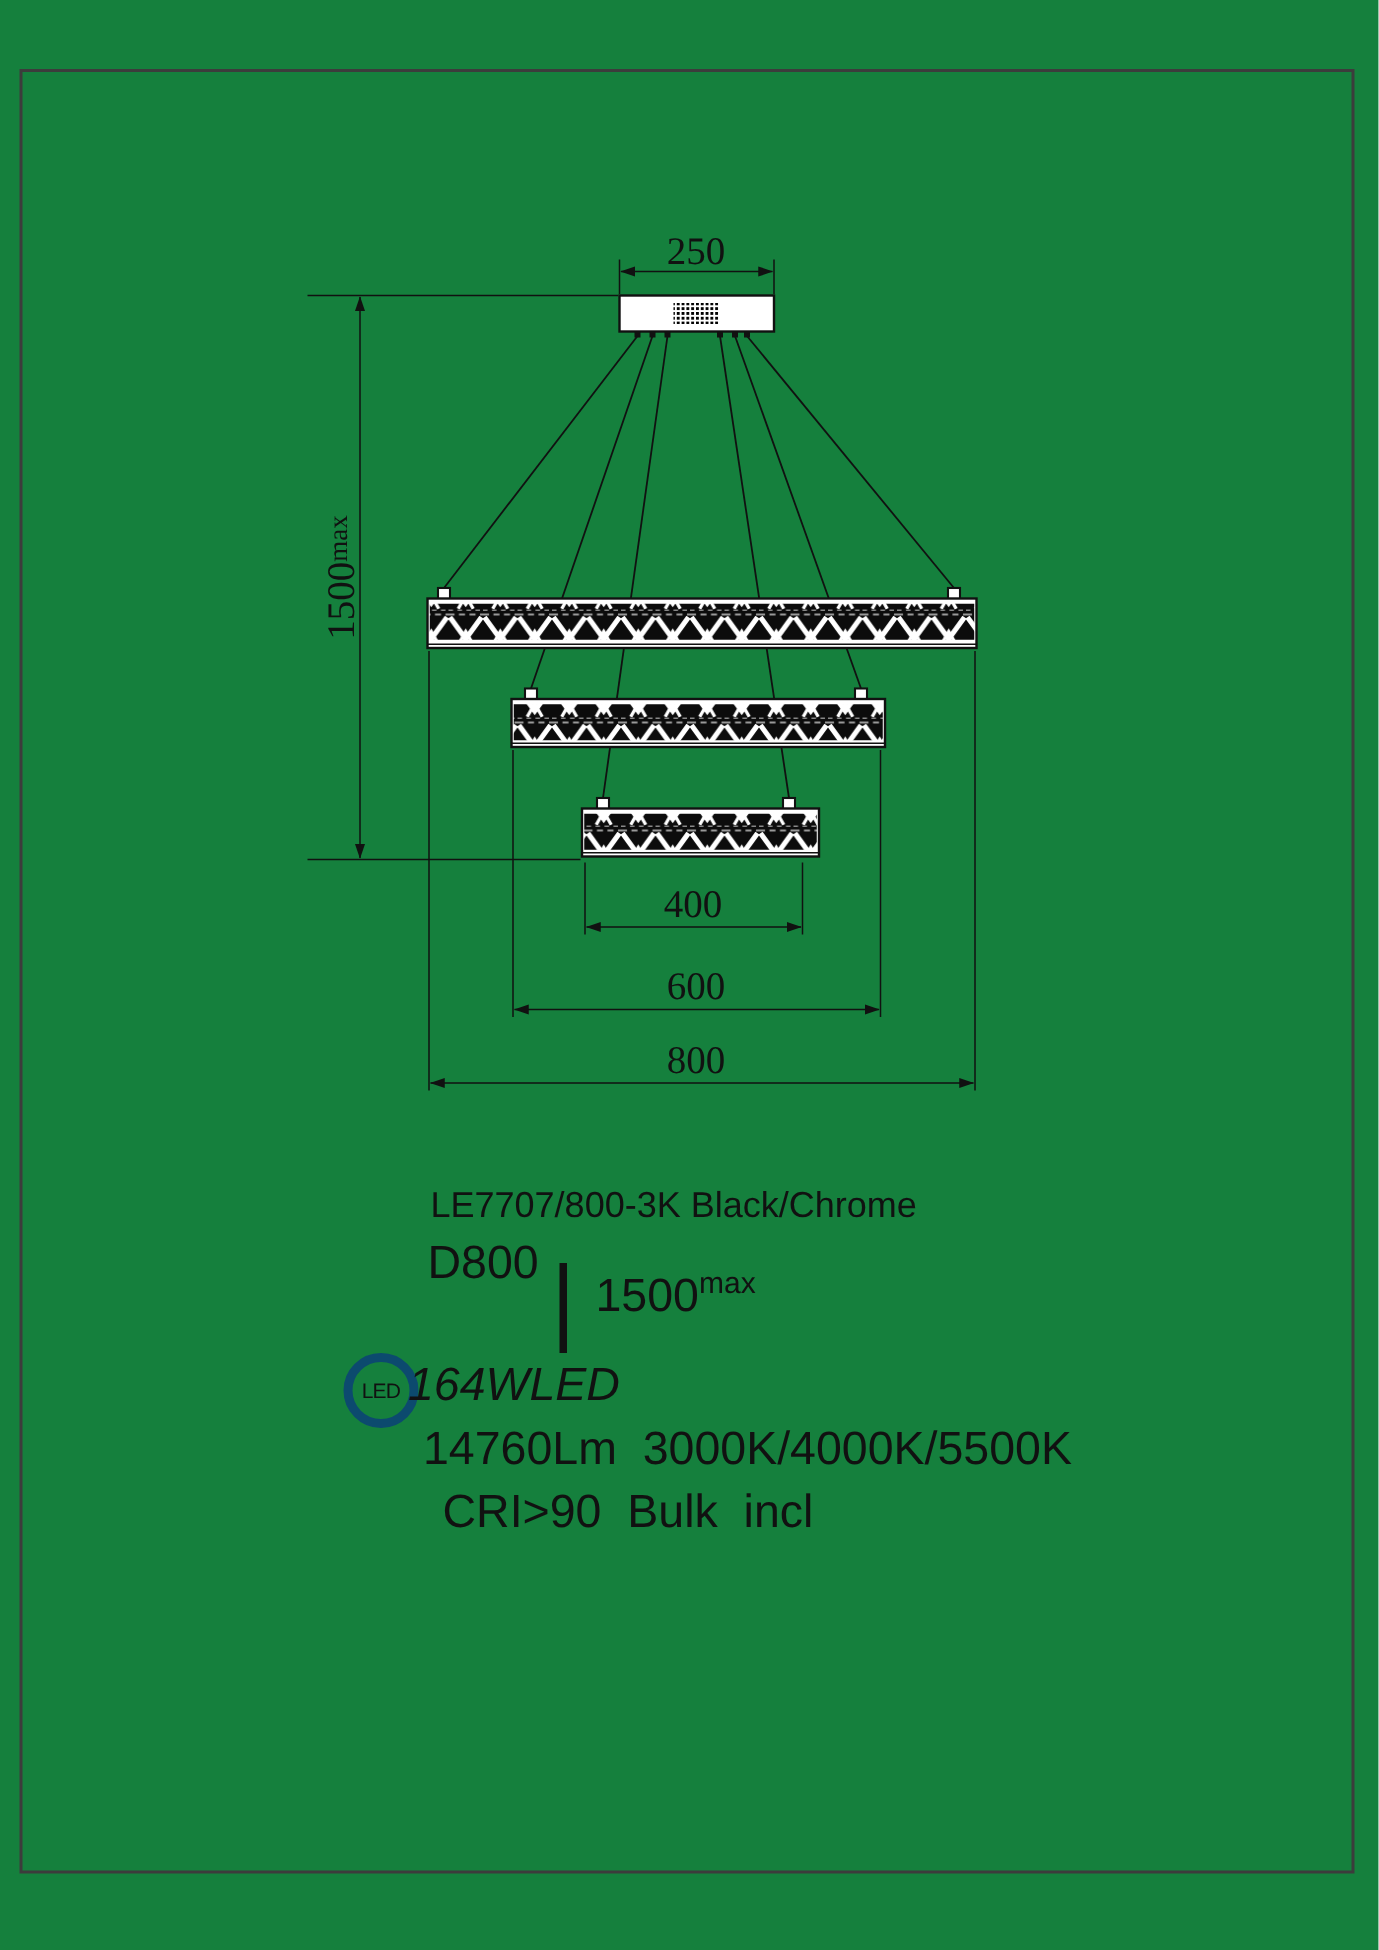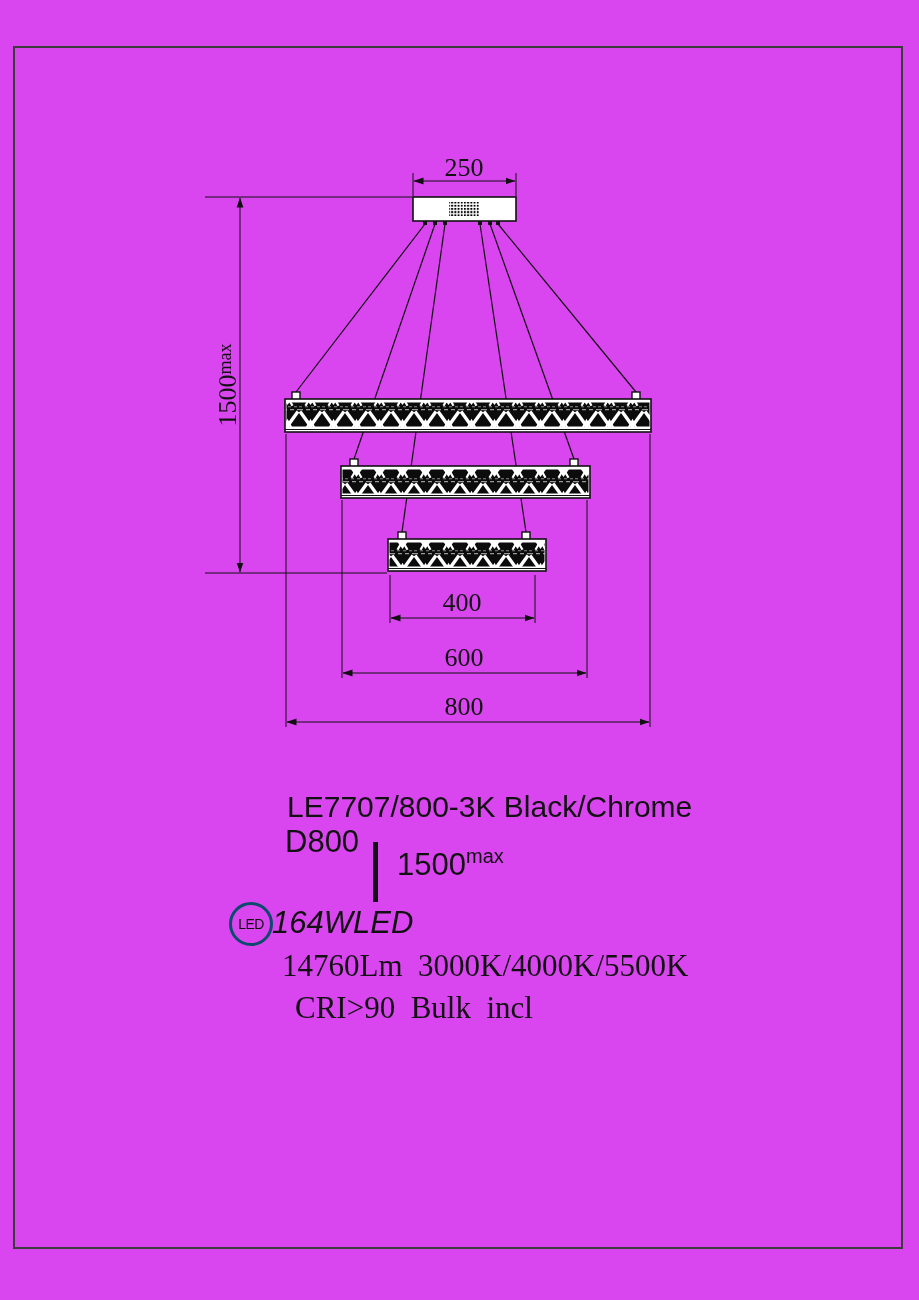--- a/index.html
+++ b/index.html
@@ -1,36 +1,36 @@
 <!DOCTYPE html>
 <html><head>
 <meta charset="utf-8">
 <style>
   html,body{margin:0;padding:0;background:#fff;}
   .sheet{
-    position:relative;width:919px;height:1300px;background:#d946ef;overflow:hidden;
+    position:relative;width:919px;height:1300px;background:#15803d;overflow:hidden;
     font-family:"Liberation Sans",sans-serif;color:#111;
   }
   .frame{
     position:absolute;left:13px;top:46px;width:890px;height:1203px;
     border:2px solid #3c3c3c;box-sizing:border-box;
   }
   svg.draw{position:absolute;left:0;top:0;}
   .dimtext{font-family:"Liberation Serif",serif;font-size:26px;fill:#111;}
   .dimsup{font-size:18px;}
   .xln{stroke:#111;stroke-width:1;}
   .dln{stroke:#111;stroke-width:1.1;}
   .cbl{stroke:#111;stroke-width:1.2;}
   .specs div{position:absolute;}
-  .t30{font-size:30px;}
+  .t30{font-size:24px;}
   .t31{font-size:31px;}
-  .pre{white-space:pre;font-family:Liberation Serif, serif;}
+  .pre{white-space:pre;}
   .vbar{width:5px;height:60px;background:#111;}
   .led{
-    width:38px;height:38px;border:3px solid #0c4a6e;border-radius:50%;
+    width:38px;height:38px;border:6px solid #0c4a6e;border-radius:50%;
     display:flex;align-items:center;justify-content:center;
     font-size:14px;letter-spacing:-0.5px;box-sizing:content-box;
   }
   .sup{font-size:20px;vertical-align:12px;}
 </style>
 </head>
 <body>
 
 <div class="sheet">
 

